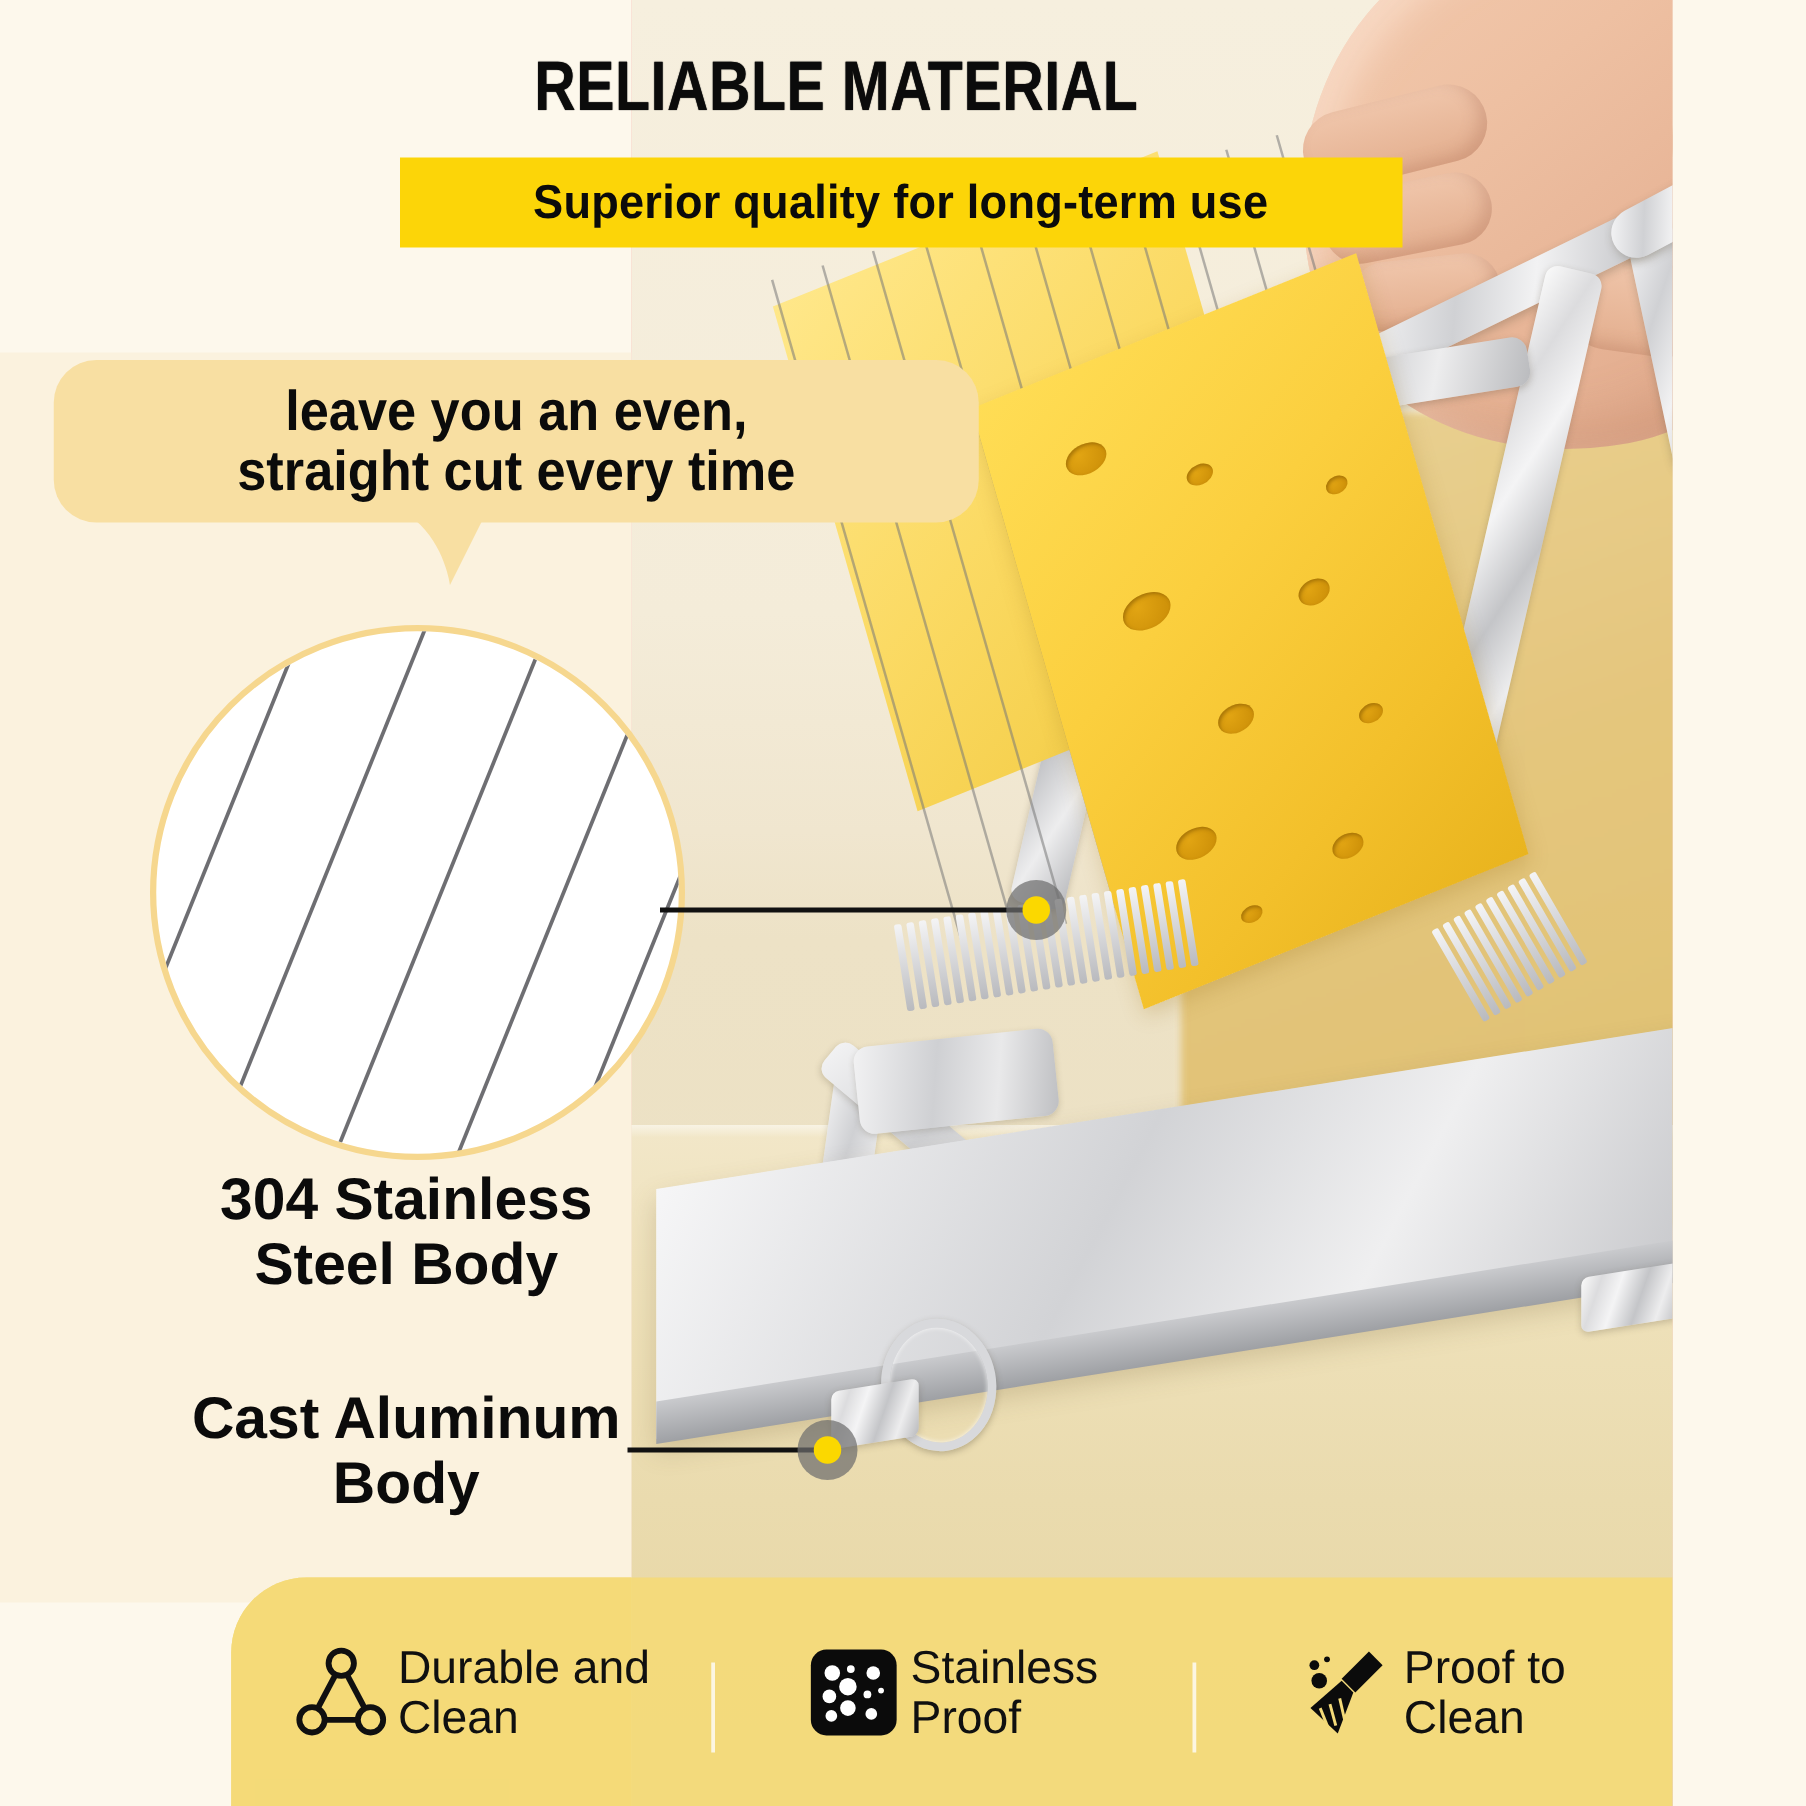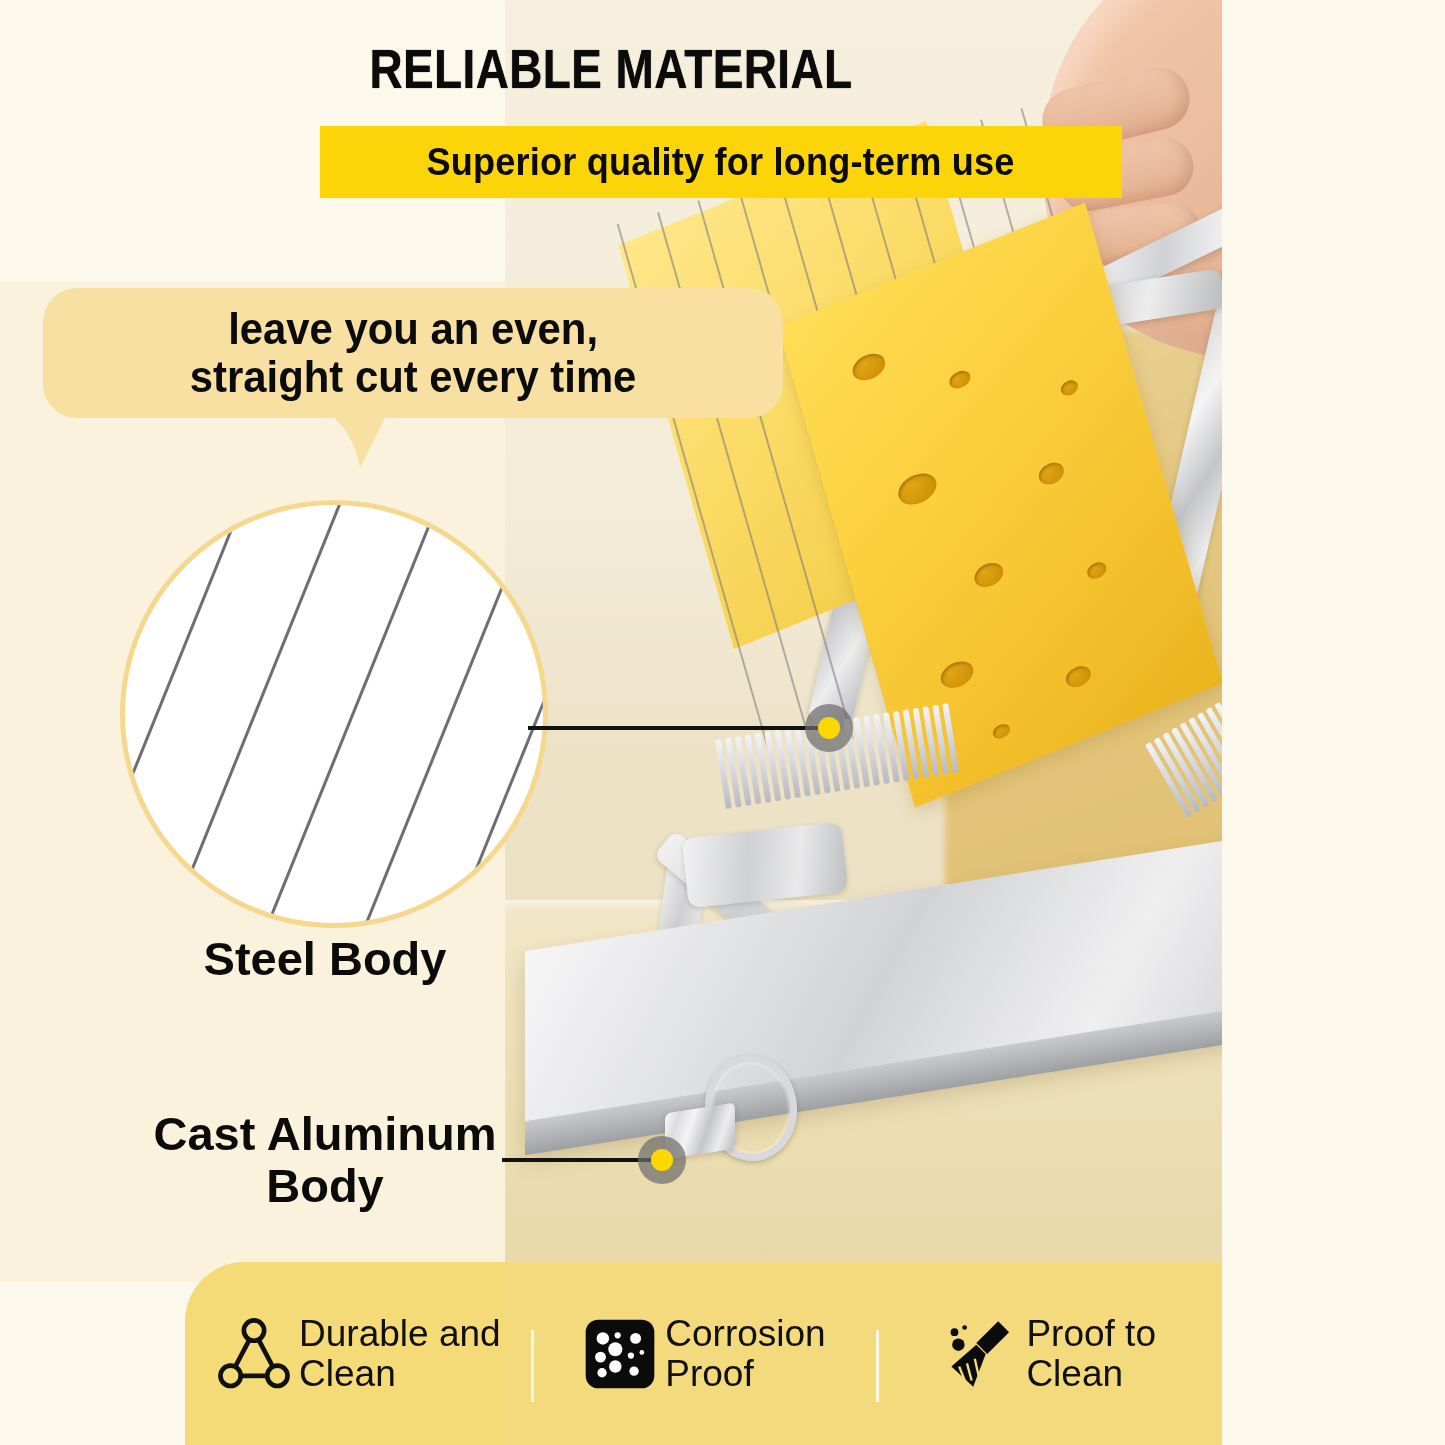--- a/index.html
+++ b/index.html
@@ -2,21 +2,21 @@
 <html><head>
 <meta charset="utf-8">
 <style>
   html,body{margin:0;padding:0;}
   body{
     width:1445px;height:1445px;overflow:hidden;
     background:#FDF8EC;
     font-family:"Liberation Sans", sans-serif;
     position:relative;
   }
-  #stage{position:absolute;inset:0;width:1222px;height:1445px;overflow:hidden;background:#fca5a5;}
+  #stage{position:absolute;inset:0;width:1338px;height:1445px;overflow:hidden;background:#fca5a5;}
 
   
   .photo{
     position:absolute;left:505px;top:0;width:940px;height:1445px;
     background:
       linear-gradient(180deg,#F6EFDE 0%, #F4ECD9 34%, #F0E6CF 46%, #EDE2C6 52%, #EADFC0 100%);
     overflow:hidden;
   }
   
   .table-surface{
@@ -384,20 +384,21 @@
   <div class="marker" style="left:805px;top:704px;">
     <i></i>
   </div>
 
   <div class="leader" style="left:502px;top:1158px;width:160px;"></div>
   <div class="marker" style="left:638px;top:1136px;">
     <i></i>
   </div>
 
   <div class="label-blade">
+    <div>304 Stainless</div>
     <div>Steel Body</div>
   </div>
   <div class="label-body">
     <div>Cast Aluminum</div>
     <div>Body</div>
   </div>
 
   <div class="bar-left-solid"></div>
   <div class="featurebar overlay-photo">
 
@@ -424,21 +425,21 @@
         <circle cx="70" cy="30" r="7" fill="#fff"></circle>
         <circle cx="44" cy="44" r="9" fill="#fff"></circle>
         <circle cx="25" cy="54" r="7" fill="#fff"></circle>
         <circle cx="64" cy="52" r="4" fill="#fff"></circle>
         <circle cx="78" cy="48" r="3" fill="#fff"></circle>
         <circle cx="44" cy="66" r="8" fill="#fff"></circle>
         <circle cx="27" cy="74" r="6" fill="#fff"></circle>
         <circle cx="68" cy="72" r="6" fill="#fff"></circle>
       </svg>
       <div class="feat-label">
-        <div>Corrosion</div>
+        <div>Stainless</div>
         <div>Proof</div>
       </div>
     </div>
 
     <div class="feat">
       <svg class="feat-icon" viewBox="0 0 100 100">
         <circle cx="16" cy="22" r="5" fill="#0B0B0B"></circle>
         <circle cx="29" cy="16" r="3" fill="#0B0B0B"></circle>
         <circle cx="21" cy="38" r="8" fill="#0B0B0B"></circle>
         <path d="M72 8 L86 22 L58 50 L44 36 Z" fill="#0B0B0B"></path>

